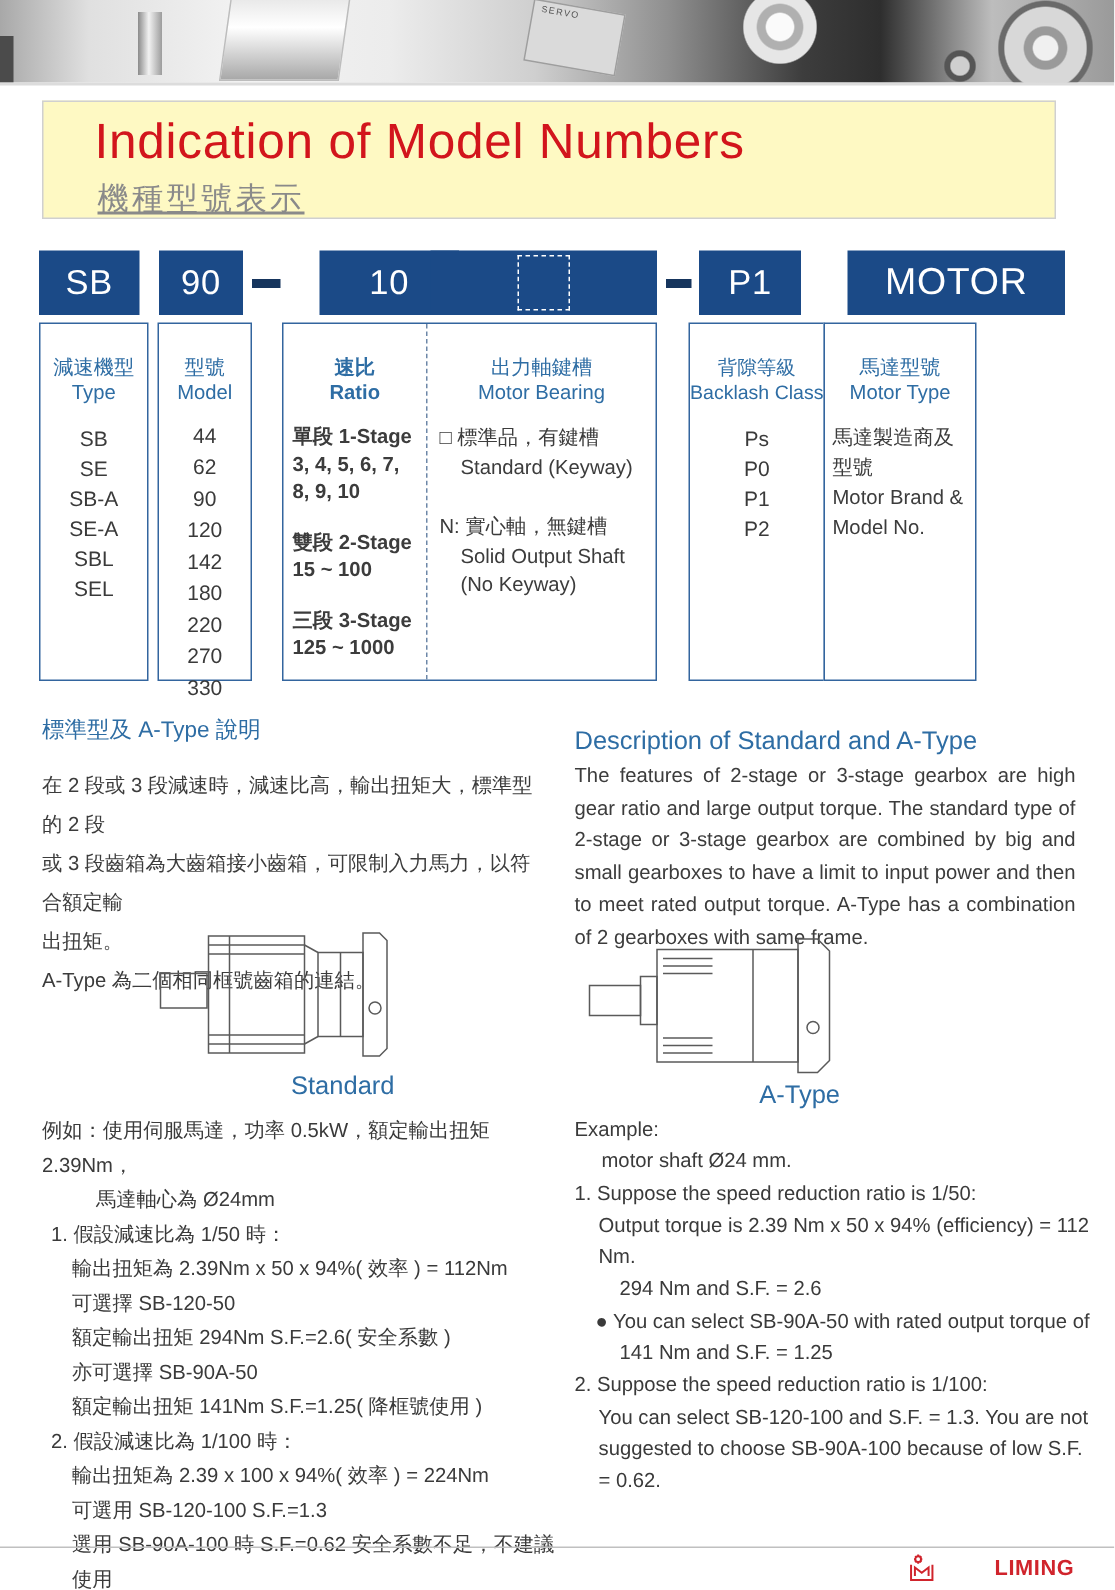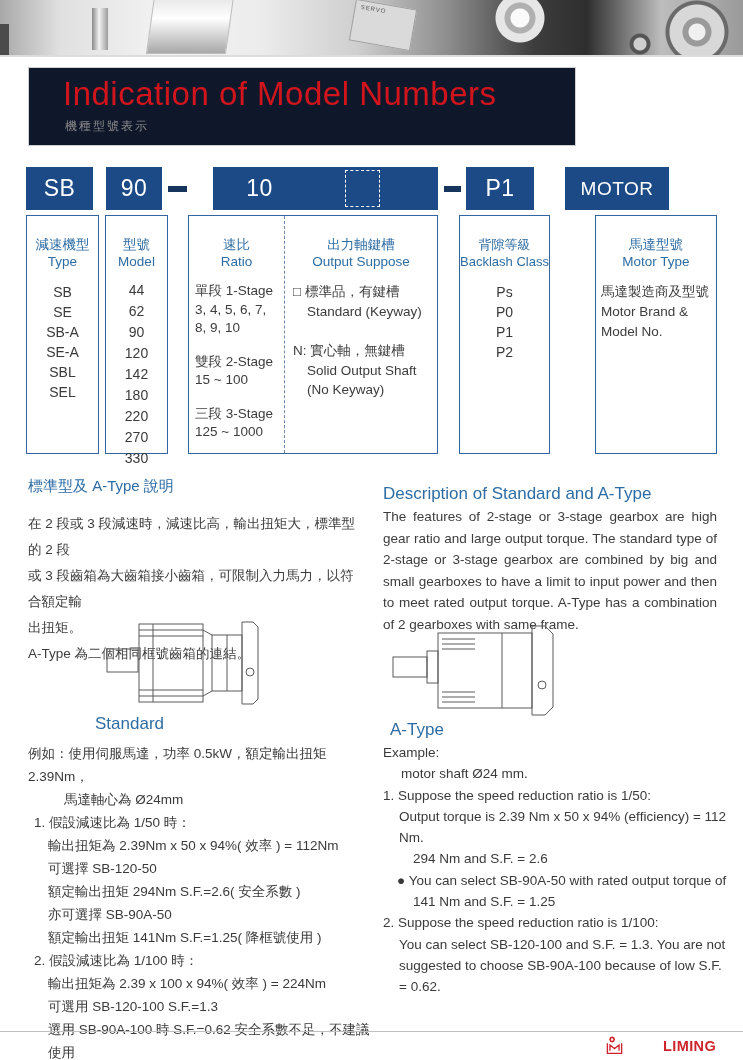--- a/index.html
+++ b/index.html
@@ -17,55 +17,55 @@
   .bp-edge{position:absolute;left:0;top:24px;width:9px;height:31px;background:#4b4b4b;}
   .bp-shaft{position:absolute;left:92px;top:8px;width:16px;height:42px;
             background:linear-gradient(90deg,#8a8a8a,#f2f2f2 45%,#9c9c9c);}
   .bp-block{position:absolute;left:150px;top:-4px;width:78px;height:56px;transform:skewX(-8deg);
             background:linear-gradient(180deg,#e6e6e6,#ffffff 38%,#a8a8a8);border:1px solid #bdbdbd;}
   .bp-plate{position:absolute;left:352px;top:4px;width:62px;height:42px;transform:rotate(10deg);
             background:#dadada;border:1px solid #9e9e9e;font-size:6px;color:#555;
             padding:3px 0 0 5px;box-sizing:border-box;letter-spacing:1px;}
 
   
-  .title-box{position:absolute;left:28px;top:67px;width:548px;height:79px;
-             border:1px solid #d0d0d0;background:#0f172a;box-sizing:border-box;}
+  .title-box{position:absolute;left:28px;top:67px;width:676px;height:79px;
+             border:1px solid #d0d0d0;background:#fef9c3;box-sizing:border-box;}
   .title-red{margin:9px 0 0 34px;font-size:33px;line-height:34px;font-weight:400;color:#d2151c;letter-spacing:0.5px;}
-  .title-sub{margin:7px 0 0 36px;font-size:12px;color:#8a8a8a;letter-spacing:2px;}
+  .title-sub{margin:7px 0 0 36px;font-size:21px;color:#8a8a8a;letter-spacing:2px;text-decoration:underline;}
 
   
   .hbox{position:absolute;top:167px;height:43px;background:#1b4a87;color:#fff;
         display:flex;align-items:center;justify-content:center;font-size:23px;letter-spacing:0.5px;}
   .dash{position:absolute;top:186px;height:6px;background:#16355d;}
   .dashed-square{width:35px;height:37px;border:1px dashed #fff;box-sizing:border-box;}
 
   
   .lbox{position:absolute;top:215px;height:239px;background:#fff;border:1px solid #33659e;box-sizing:border-box;}
   .hd{margin-top:20px;text-align:center;color:#2e6da4;font-size:13.5px;line-height:17px;}
   .items{margin-top:12px;text-align:center;font-size:14px;line-height:20px;color:#3a3a3a;}
   .items.tight{line-height:21px;margin-top:10px;}
   .split{display:flex;}
-  .col-ratio{width:95px;box-sizing:border-box;}
+  .col-ratio{width:95px;box-sizing:border-box;font-weight:bold;}
   .col-bearing{flex:1;border-left:1px dashed #6d87a8;box-sizing:border-box;}
   .rgroups{padding:12px 3px 0 6px;font-size:13.5px;line-height:18.5px;text-align:left;}
   .rgroup{margin-bottom:15px;}
   .blist{padding:12px 4px 0 8px;font-size:13.5px;line-height:19.5px;text-align:left;}
   .bopt2{margin-top:20px;}
   .bind1{padding-left:14px;}
   .mlines{padding:12px 2px 0 5px;font-size:13.5px;line-height:20px;text-align:left;}
 
   
   .sec-h-zh{position:absolute;left:28px;top:477px;font-size:15px;color:#2e6da4;}
   .sec-h-en{position:absolute;left:383px;top:484px;font-size:17px;color:#2e6da4;}
   .zh-body{position:absolute;left:28px;top:511px;width:336px;font-size:13.5px;line-height:26px;}
   .en-body{position:absolute;left:383px;top:506px;width:334px;font-size:13.5px;line-height:21.5px;text-align:justify;}
 
   
   .fig{position:absolute;}
-  .fig-label{position:absolute;text-align:left;color:#2e6da4;font-size:17px;}
+  .fig-label{position:absolute;text-align:right;color:#2e6da4;font-size:17px;}
   svg.draw{stroke:#5a5a5a;fill:none;stroke-width:1;}
 
   
   .ex{position:absolute;font-size:13.5px;color:#3a3a3a;}
   .ex-zh{left:28px;top:742px;width:345px;line-height:23px;}
   .ex-en{left:383px;top:742px;width:350px;line-height:21.3px;}
   .pl0{padding-left:0}.pl6{padding-left:6px}.pl14{padding-left:14px}.pl16{padding-left:16px}
   .pl18{padding-left:18px}.pl20{padding-left:20px}.pl30{padding-left:30px}.pl36{padding-left:36px}
 
   
@@ -95,21 +95,21 @@
 
   <div class="hbox" style="left:26px;width:67px;">SB</div>
   <div class="hbox" style="left:106px;width:56px;">90</div>
   <div class="dash" style="left:168px;width:19px;"></div>
   <div class="hbox" style="left:189px;width:93px;margin-left:24px;">10</div>
   <div class="hbox" style="left:287px;width:151px;">
     <div class="dashed-square"></div>
   </div>
   <div class="dash" style="left:444px;width:17px;"></div>
   <div class="hbox" style="left:466px;width:68px;">P1</div>
-  <div class="hbox" style="left:565px;width:104px;font-size:19px;">MOTOR</div>
+  <div class="hbox" style="left:565px;width:145px;font-size:25px;">MOTOR</div>
 
   <div class="lbox" style="left:26px;width:73px;">
     <div class="hd">
       <div>減速機型</div>
       <div>Type</div>
     </div>
     <div class="items">
       <div>SB</div>
       <div>SE</div>
       <div>SB-A</div>
@@ -154,21 +154,21 @@
         </div>
         <div class="rgroup">
           <div>三段 3-Stage</div>
           <div>125 ~ 1000</div>
         </div>
       </div>
     </div>
     <div class="col-bearing">
       <div class="hd">
         <div>出力軸鍵槽</div>
-        <div>Output Suppose</div>
+        <div>Motor Bearing</div>
       </div>
       <div class="blist">
         <div>□ 標準品，有鍵槽</div>
         <div class="bind1">Standard (Keyway)</div>
         <div class="bopt2">N: 實心軸，無鍵槽</div>
         <div class="bind1">Solid Output Shaft</div>
         <div class="bind1">(No Keyway)</div>
       </div>
     </div>
   </div>
@@ -179,21 +179,21 @@
       <div>Backlash Class</div>
     </div>
     <div class="items">
       <div>Ps</div>
       <div>P0</div>
       <div>P1</div>
       <div>P2</div>
     </div>
   </div>
 
-  <div class="lbox" style="left:595px;width:122px;">
+  <div class="lbox" style="left:549px;width:102px;">
     <div class="hd">
       <div>馬達型號</div>
       <div>Motor Type</div>
     </div>
     <div class="mlines">
       <div>馬達製造商及型號</div>
       <div>Motor Brand &amp;</div>
       <div>Model No.</div>
     </div>
   </div>

